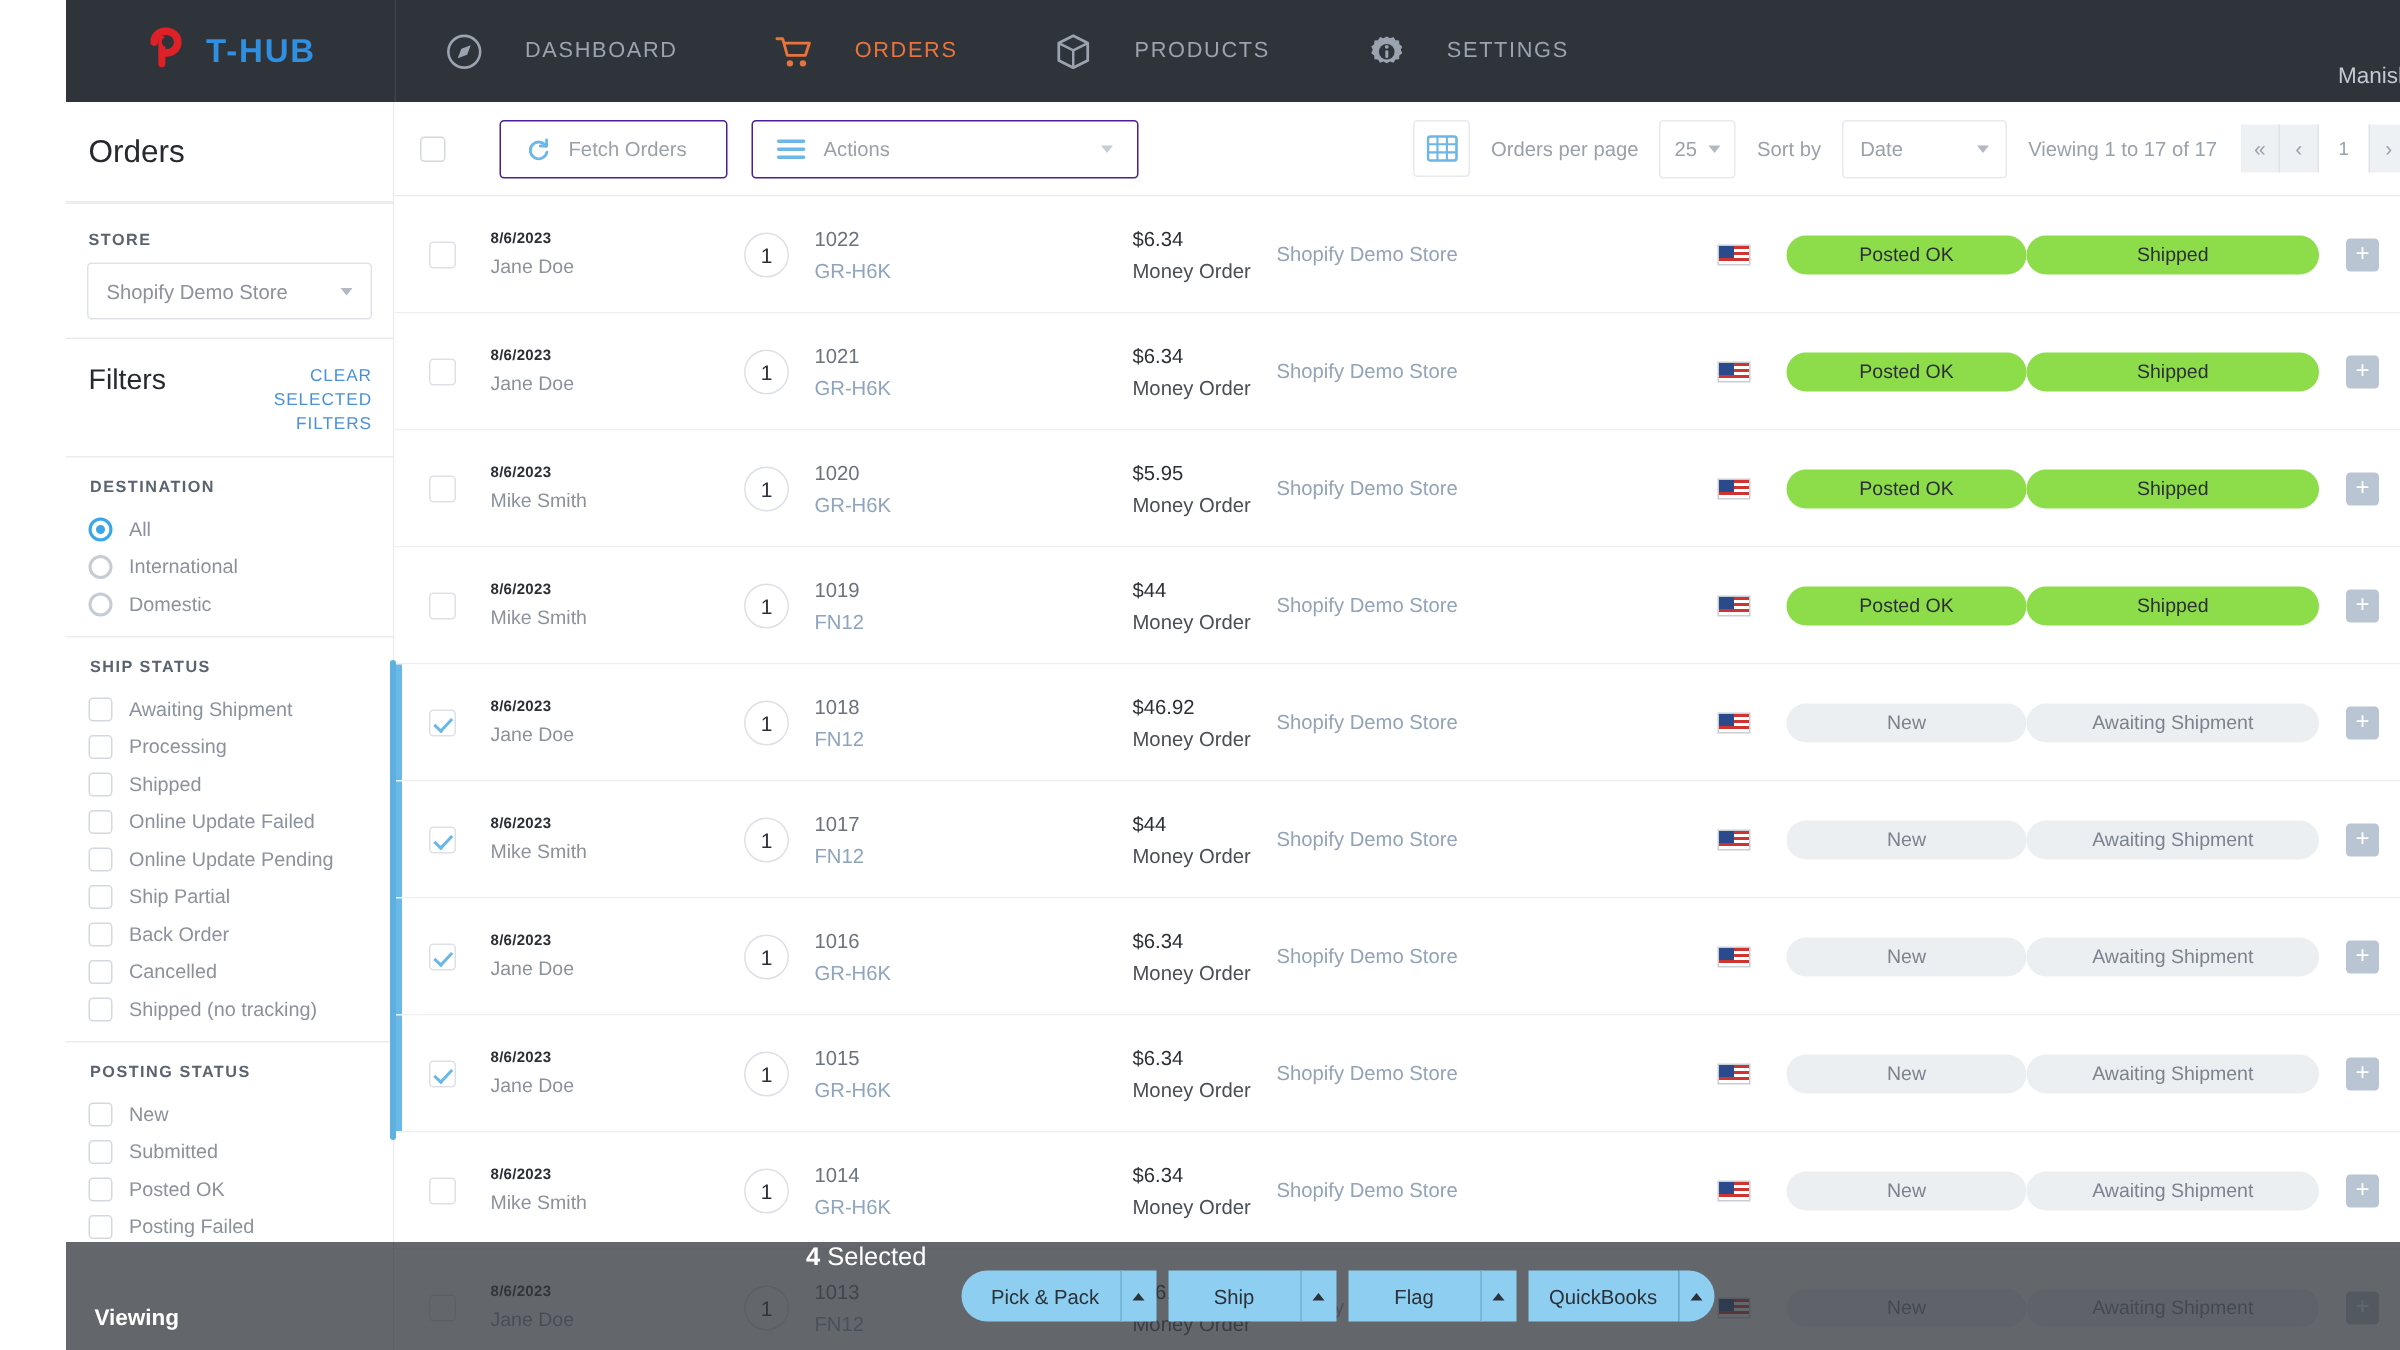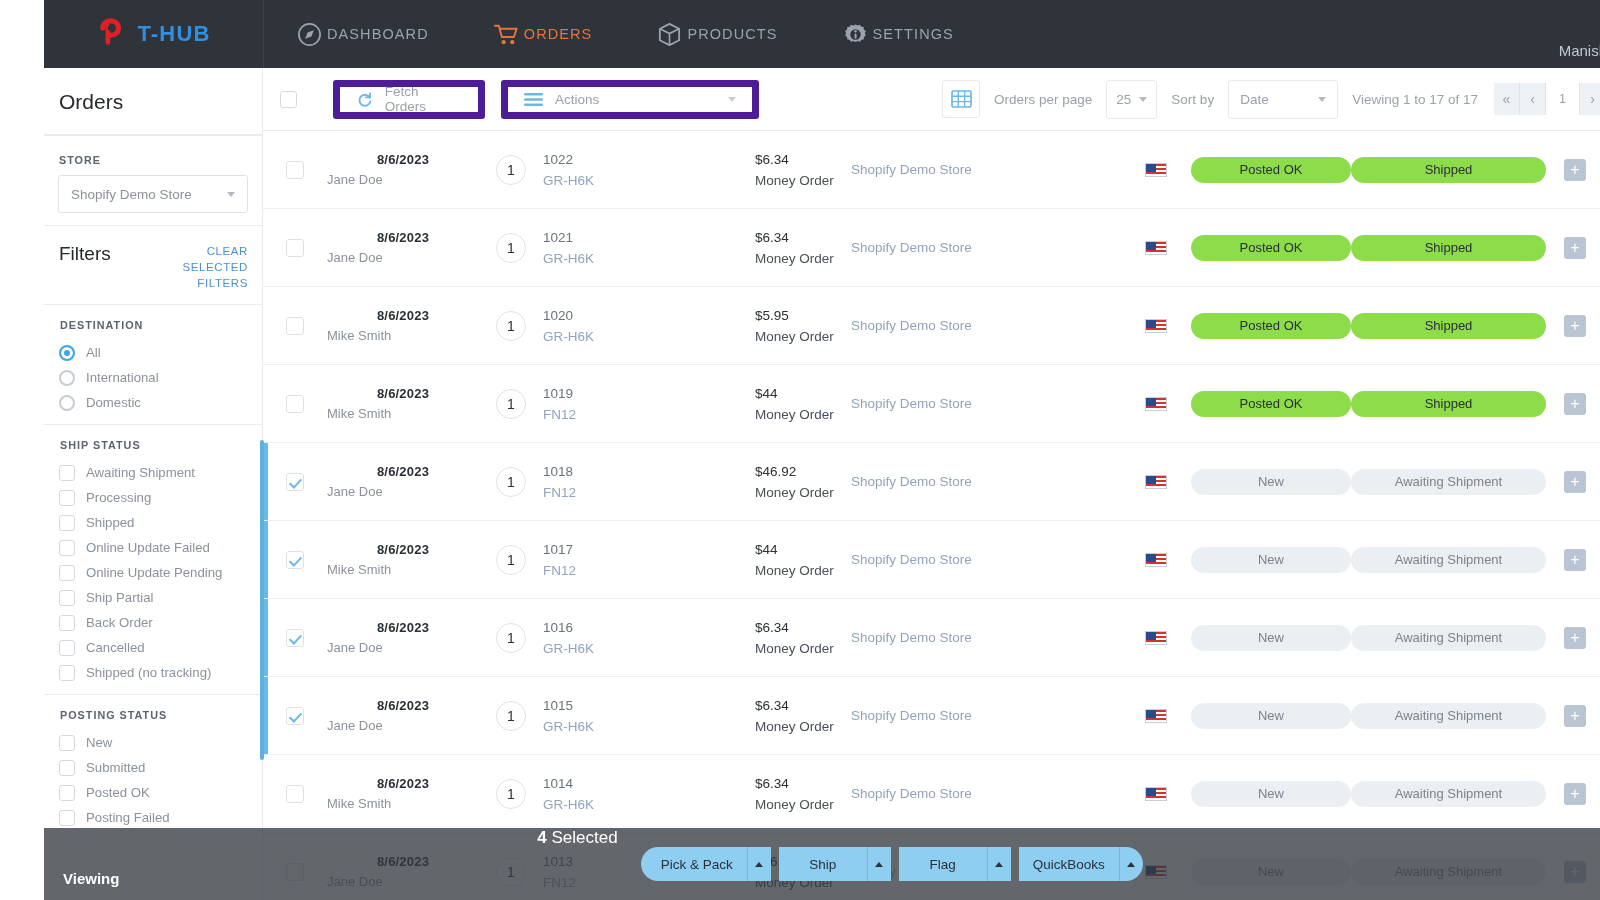--- a/index.html
+++ b/index.html
@@ -19,21 +19,21 @@
     width: 219px; height: 68px; display: flex; align-items: center;
     justify-content: center; gap: 7px; flex: none;
   }
   .brand-logo { width: 34px; height: 34px; flex: none; }
   .brand-text {
     color: #2f8fe0; font-size: 22px; font-weight: bold; letter-spacing: 1.2px;
   }
   .nav-div { width: 1px; height: 68px; background: #3d434b; flex: none; }
   .navitems { display: flex; align-items: center; height: 68px; }
   .navitem {
-    display: flex; align-items: center; gap: 4px; padding: 0 32px;
+    display: flex; align-items: center; gap: 27px; padding: 0 32px;
     height: 68px; color: #9aa3ae; font-size: 14.5px; letter-spacing: 1.1px;
     cursor: pointer;
   }
   .navitem .ico { width: 27px; height: 27px; display: block; }
   .navitem.active { color: #e8743b; }
   .user-menu {
     position: absolute; right: 18px; top: 42px;
     color: #c2c9d2; font-size: 15px; display: flex; align-items: center;
     gap: 9px; cursor: pointer;
   }
@@ -108,21 +108,21 @@
 
   .toolbar {
     height: 63px; border-bottom: 1px solid #e9ecef; display: flex;
     align-items: center; padding: 0 12px 0 17px; background: #fff;
   }
   .tb-cb {
     width: 17px; height: 17px; border: 1px solid #d4d9df; border-radius: 3px;
     background: #fff; flex: none; cursor: pointer;
   }
   .btn-outline {
-    height: 39px; border: 7px solid #4c1d95; border-radius: 3px; background: #fff;
+    height: 39px; border: 1px solid #4c1d95; border-radius: 3px; background: #fff;
     display: flex; align-items: center; gap: 12px; padding: 0 16px;
     font-size: 13.5px; color: #9aa1aa; cursor: pointer;
   }
   .btn-fetch { margin-left: 36px; width: 152px; }
   .btn-actions { margin-left: 16px; width: 258px; }
   .btn-actions .sel-caret { border-top-color: #c6ccd4; }
   .tb-right { margin-left: auto; display: flex; align-items: center; }
   .grid-btn {
     width: 38px; height: 38px; border: 1px solid #e6e9ed; border-radius: 3px;
     display: flex; align-items: center; justify-content: center; cursor: pointer;
@@ -160,21 +160,21 @@
   .c-cb { width: 64px; display: flex; justify-content: center; flex: none; }
   .cb {
     width: 18px; height: 18px; border: 1px solid #dde1e6; border-radius: 3px;
     background: #fff; cursor: pointer; position: relative;
   }
   .cb.on::after {
     content: ""; position: absolute; left: 5px; top: 2px; width: 5px; height: 10px;
     border: solid #6ab8e8; border-width: 0 2.2px 2.2px 0; transform: rotate(43deg);
   }
   .c-date { width: 152px; flex: none; }
-  .c-date .d1 { font-size: 13px; color: #2b2f36; font-weight: bold; letter-spacing: .2px; text-align: center; }
+  .c-date .d1 { font-size: 10px; color: #2b2f36; font-weight: bold; letter-spacing: .2px; }
   .c-date .d2 { font-size: 13px; color: #8b929c; margin-top: 5px; }
   .c-qty { width: 64px; flex: none; display: flex; justify-content: center; }
   .qty-circle {
     width: 30px; height: 30px; border: 1px solid #dde1e6; border-radius: 50%;
     display: flex; align-items: center; justify-content: center;
     font-size: 14px; color: #2b2f36;
   }
   .c-num { width: 212px; flex: none; }
   .c-num .n1 { font-size: 13.5px; color: #6b737d; }
   .c-num .n2 { font-size: 13.5px; color: #8fa4bd; margin-top: 6px; }

